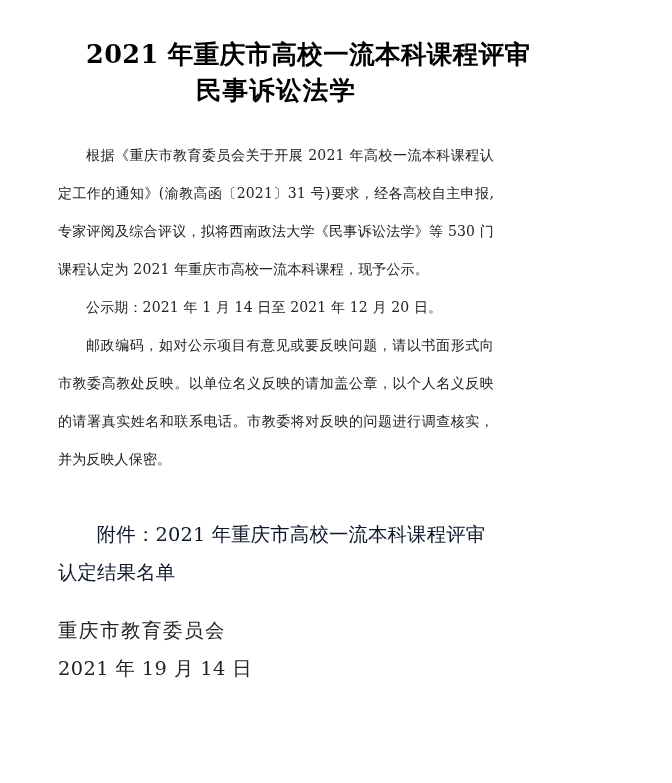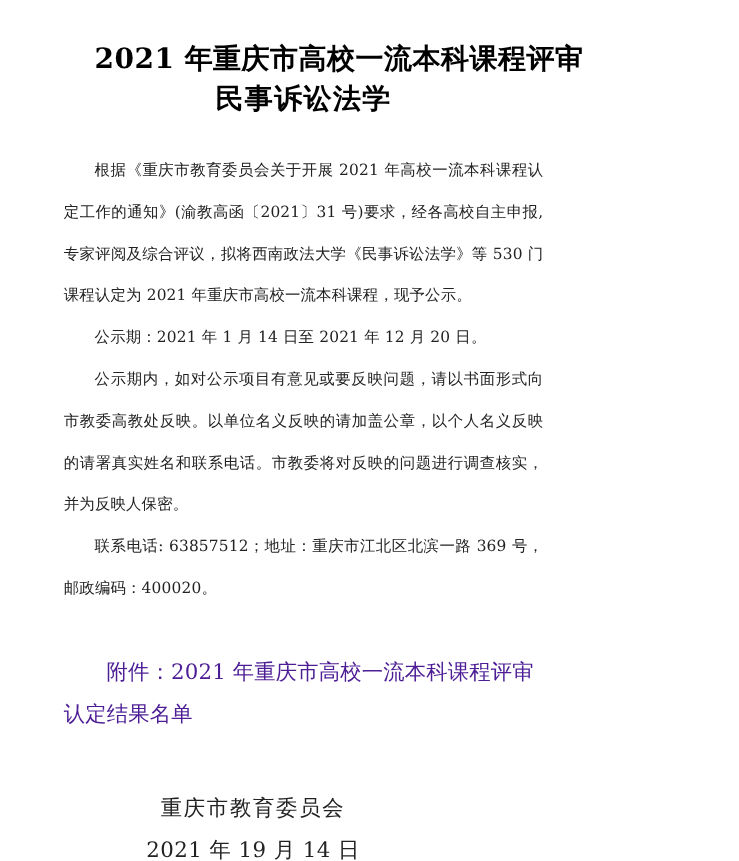--- a/index.html
+++ b/index.html
@@ -71,30 +71,30 @@
   
   .spacer-line {
     height: 38px;
   }
 
   .attachment {
     margin: 0;
     font-family: "DejaVu Serif", "Liberation Serif", serif;
     font-size: 19.4px;
     line-height: 38px;
-    color: #4c1d95;
+    color: #0f172a;
     text-indent: 2em;
     letter-spacing: 0.15px;
   }
 
   
   .signature {
-    margin-top: 48px;
+    margin-top: 20px;
     padding-right: 92px;
-    text-align: center;
+    text-align: left;
     font-family: "DejaVu Serif", "Liberation Serif", serif;
     font-size: 19.4px;
     line-height: 38px;
     color: #222222;
   }
   .sig-line {
     display: block;
     white-space: nowrap;
   }
   .sig-org {
@@ -113,23 +113,22 @@
     <span class="title-line">2021 年重庆市高校一流本科课程评审</span>
     <span class="title-line">民事诉讼法学</span>
   </h1>
 
   <div class="body-block">
 
     <p class="para last-line-left">根据《重庆市教育委员会关于开展 2021 年高校一流本科课程认定工作的通知》(渝教高函〔2021〕31 号)要求，经各高校自主申报,专家评阅及综合评议，拟将西南政法大学《民事诉讼法学》等 530 门课程认定为 2021 年重庆市高校一流本科课程，现予公示。</p>
 
     <p class="para last-line-left">公示期：2021 年 1 月 14 日至 2021 年 12 月 20 日。</p>
 
-    <p class="para last-line-left">公示期内，如对公示项目有意见或要反映问题，请以书面形式向市教委高教处反映。以单位名义反映的请加盖公章，以个人名义反映的请署真实姓名和联系电话。市教委将对反映的问题进行调查核实，并为反映人保密。</p>
+    <p class="para last-line-left">邮政编码，如对公示项目有意见或要反映问题，请以书面形式向市教委高教处反映。以单位名义反映的请加盖公章，以个人名义反映的请署真实姓名和联系电话。市教委将对反映的问题进行调查核实，并为反映人保密。</p>
 
-    <p class="para last-line-left">联系电话: 63857512；地址：重庆市江北区北滨一路 369 号，邮政编码：400020。</p>
 
     <div class="spacer-line"></div>
 
     <p class="attachment">附件：2021 年重庆市高校一流本科课程评审认定结果名单</p>
 
     <div class="signature">
       <span class="sig-line sig-org">重庆市教育委员会</span>
       <span class="sig-line sig-date">2021 年 19 月 14 日</span>
     </div>
 

